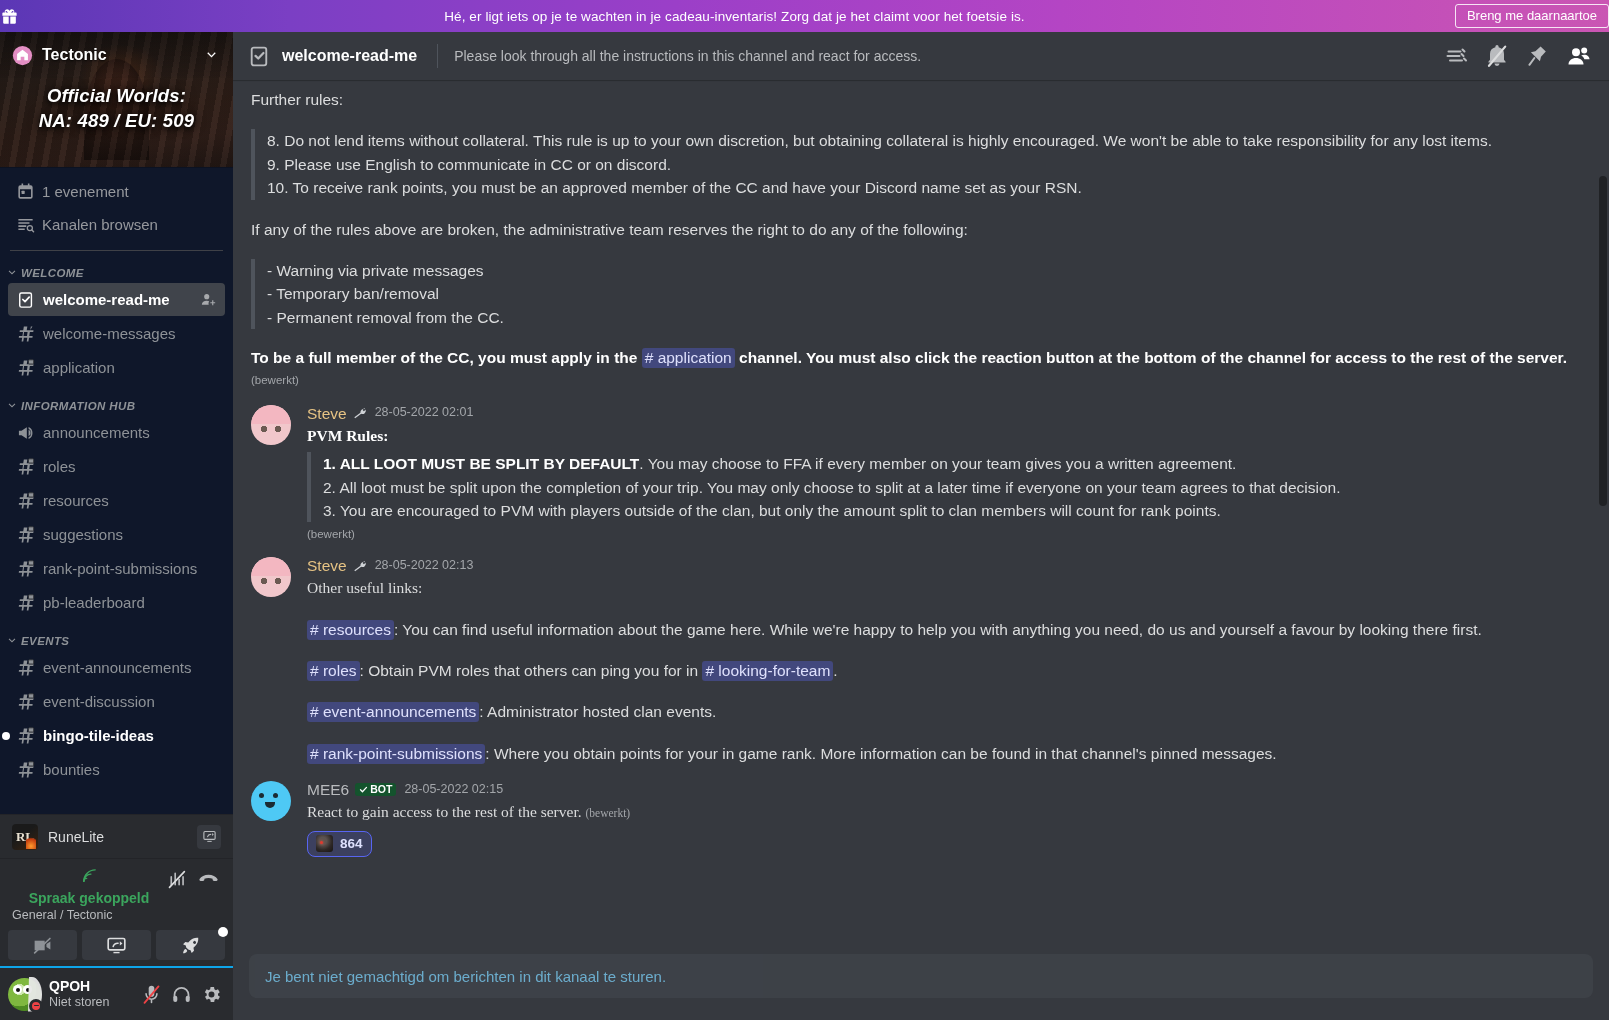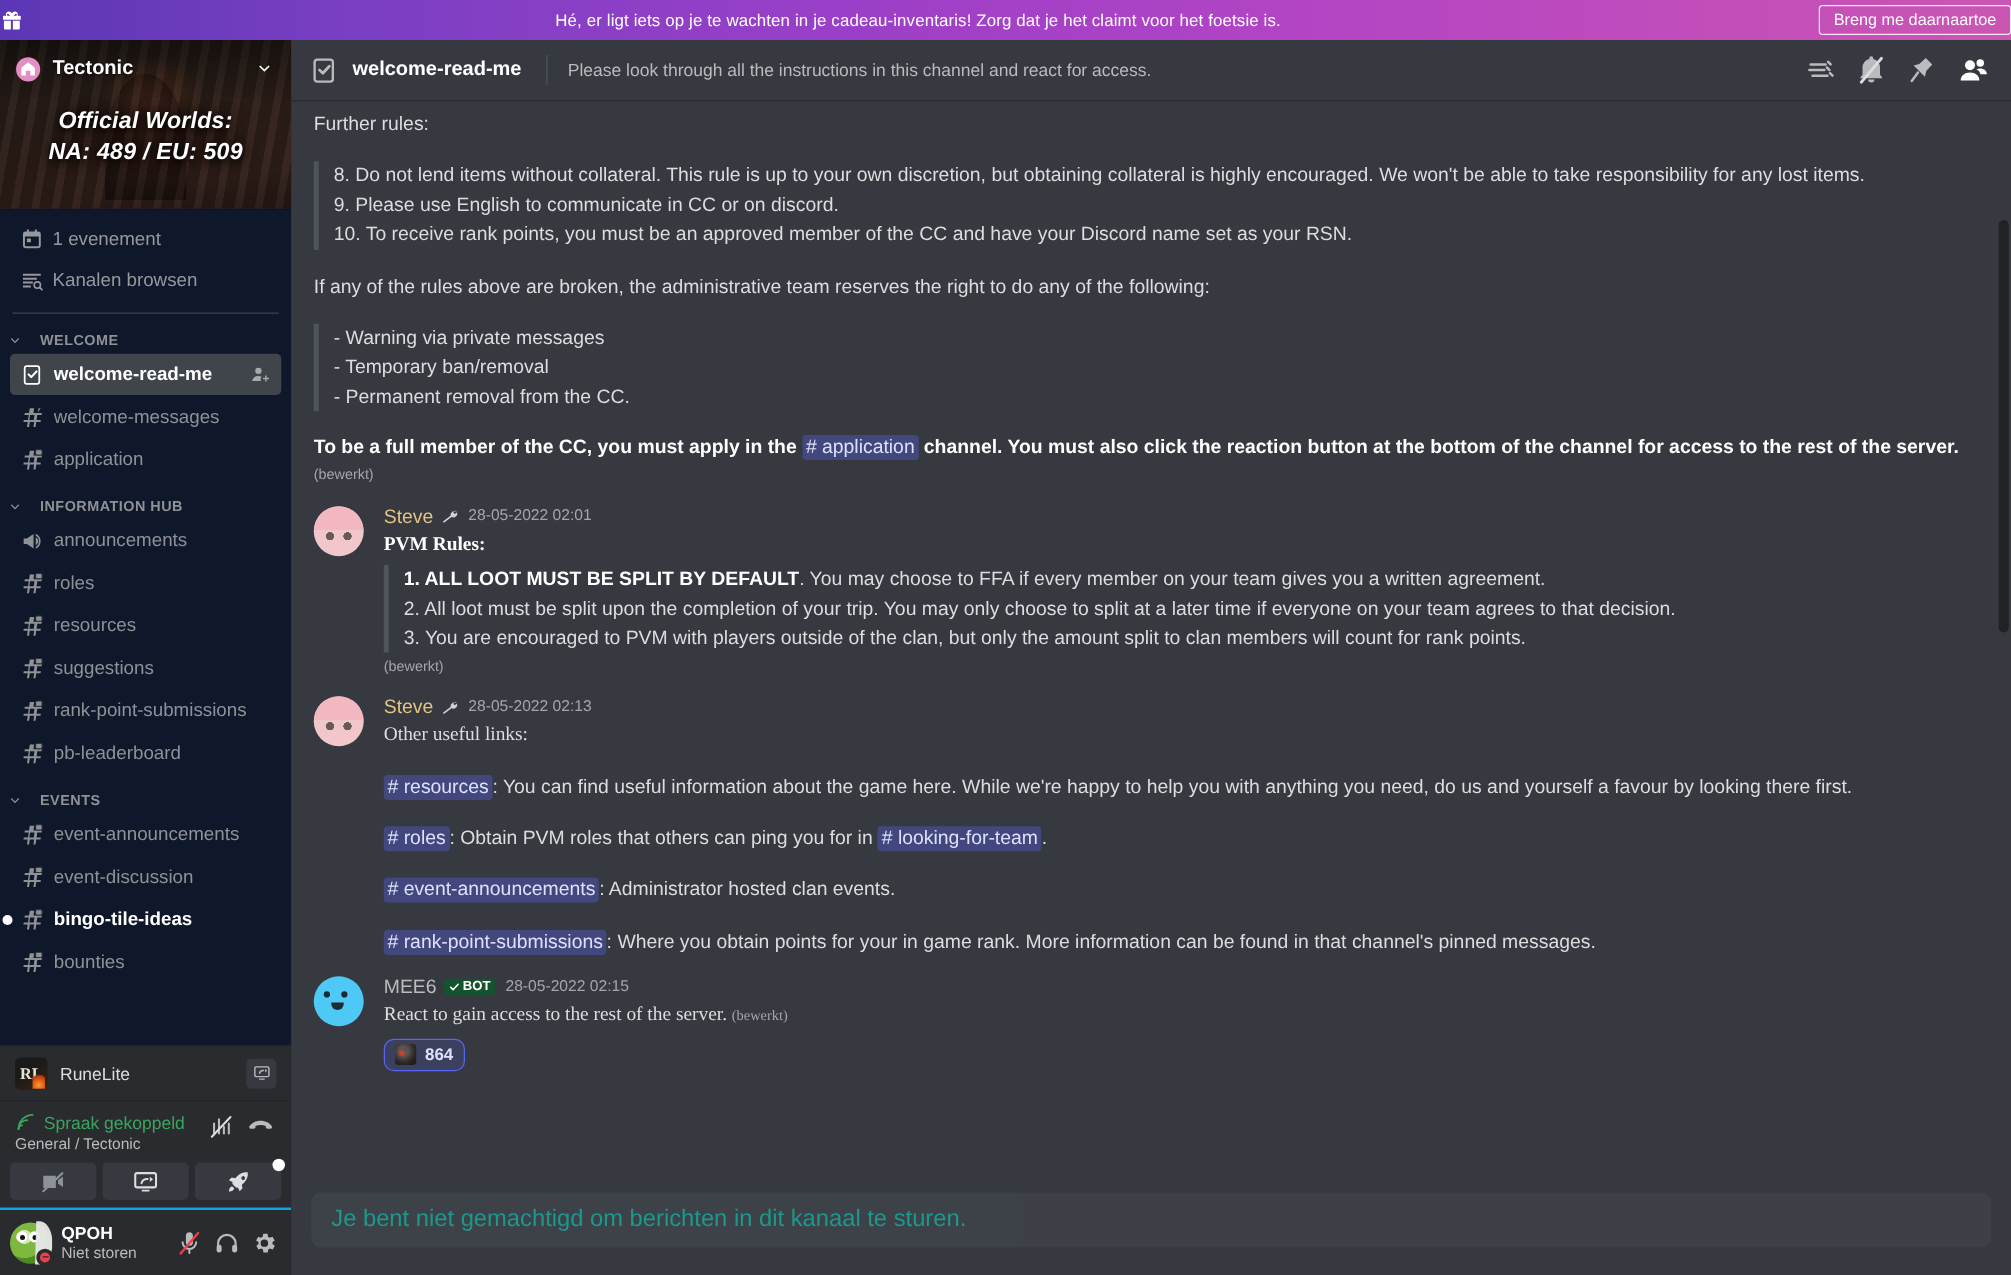--- a/index.html
+++ b/index.html
@@ -80,23 +80,23 @@
 
   .nav-row {
     display: flex; align-items: center; gap: 7px; height: 33px;
     margin: 0 8px; padding: 0 8px; border-radius: 4px;
     color: #96989d; font-size: 15px; cursor: pointer;
   }
   .nav-row svg { width: 19px; height: 19px; flex: 0 0 19px; }
   .sep { height: 1px; background: #3f4147; margin: 9px 10px 9px 10px; }
 
   .cat {
-    display: flex; align-items: center; gap: 14px; margin: 16px 8px 4px 6px;
+    display: flex; align-items: center; gap: 3px; margin: 16px 8px 4px 6px;
     color: #8e9297; font-size: 11.5px; font-weight: bold; letter-spacing: .4px;
-    cursor: pointer; text-transform: uppercase;
+    cursor: pointer; text-transform: uppercase; font-style: italic;
   }
   .cat svg { width: 12px; height: 12px; flex: 0 0 12px; }
 
   .chan {
     position: relative; display: flex; align-items: center; gap: 7px;
     height: 33px; margin: 1px 8px; padding: 0 8px; border-radius: 4px;
     color: #8e9297; font-size: 15px; cursor: pointer;
   }
   .chan .glyph { width: 20px; height: 20px; flex: 0 0 20px; display: block; }
   .chan .cname { flex: 1 1 auto; white-space: nowrap; overflow: hidden; text-overflow: ellipsis; }
@@ -126,21 +126,21 @@
     background: radial-gradient(circle at 50% 80%, #ff9b2e, #c0380c 60%, transparent 72%);
     filter: blur(.4px);
   }
   .activity-name { color: #dcddde; font-size: 14px; flex: 1 1 auto; white-space: nowrap; overflow: hidden; text-overflow: ellipsis; }
   .activity-action { width: 24px; height: 24px; flex: 0 0 24px; background: #36393f; border-radius: 4px; display:flex; align-items:center; justify-content:center; cursor: pointer; }
 
   
   .voice-panel { background: #292b2f; padding: 8px 8px 6px; border-top: 1px solid #232428; }
   .voice-top { display: flex; align-items: flex-start; }
   .voice-left { flex: 1 1 auto; min-width: 0; padding-left: 4px; }
-  .voice-status { display: flex; align-items: center; gap: 6px; color: #3ba55d; font-size: 14px; font-weight: normal; }
+  .voice-status { display: flex; align-items: center; gap: 6px; color: #3ba55d; font-size: 14px; font-weight: bold; flex-direction: column; }
   .voice-status svg { width: 17px; height: 17px; flex: 0 0 17px; }
   .voice-chan { color: #b9bbbe; font-size: 12.5px; margin-top: 2px; white-space: nowrap; overflow: hidden; text-overflow: ellipsis; }
   .voice-icons { display: flex; align-items: center; gap: 11px; padding: 2px 6px 0 0; }
   .voice-icons span { cursor: pointer; display: block; }
   .voice-icons svg { width: 21px; height: 21px; display: block; }
   .voice-btns { display: flex; gap: 5px; margin-top: 8px; }
   .vbtn { position: relative; flex: 1 1 0; height: 30px; background: #36393f; border-radius: 4px; display: flex; align-items: center; justify-content: center; cursor: pointer; }
   .vbtn svg { width: 21px; height: 21px; }
   .vbtn .badge-dot { position: absolute; top: -3px; right: -3px; width: 10px; height: 10px; border-radius: 50%; background: #fff; }
 
@@ -249,21 +249,21 @@
     background: radial-gradient(circle at 40% 35%, #5c5350 0 25%, #2e2826 60%, #171312 100%);
     position: relative; flex: 0 0 17px;
   }
   .reaction .remoji::after { content:""; position:absolute; left:4px; top:6px; width:3px; height:3px; background:#e03a2f; border-radius:50%; box-shadow: 0 0 3px #ff5a3c; }
   .reaction .rcount { color: #dee0fc; font-size: 13.5px; font-weight: bold; }
 
   .composer-area { flex: 0 0 auto; padding: 6px 16px 22px 16px; }
   .composer-disabled {
     background: #40444b; border-radius: 8px; min-height: 44px;
     display: flex; align-items: center; padding: 0 16px;
-    color: #14b8a6; font-size: 19px; opacity: .75;
+    color: #7dd3fc; font-size: 15px; opacity: .75;
   }
 
   .scrollbar {
     position: absolute; right: 2px; top: 96px; width: 8px; height: 330px;
     background: #202225; border-radius: 4px; cursor: pointer;
   }
 </style>
 </head>
 <body>
 

